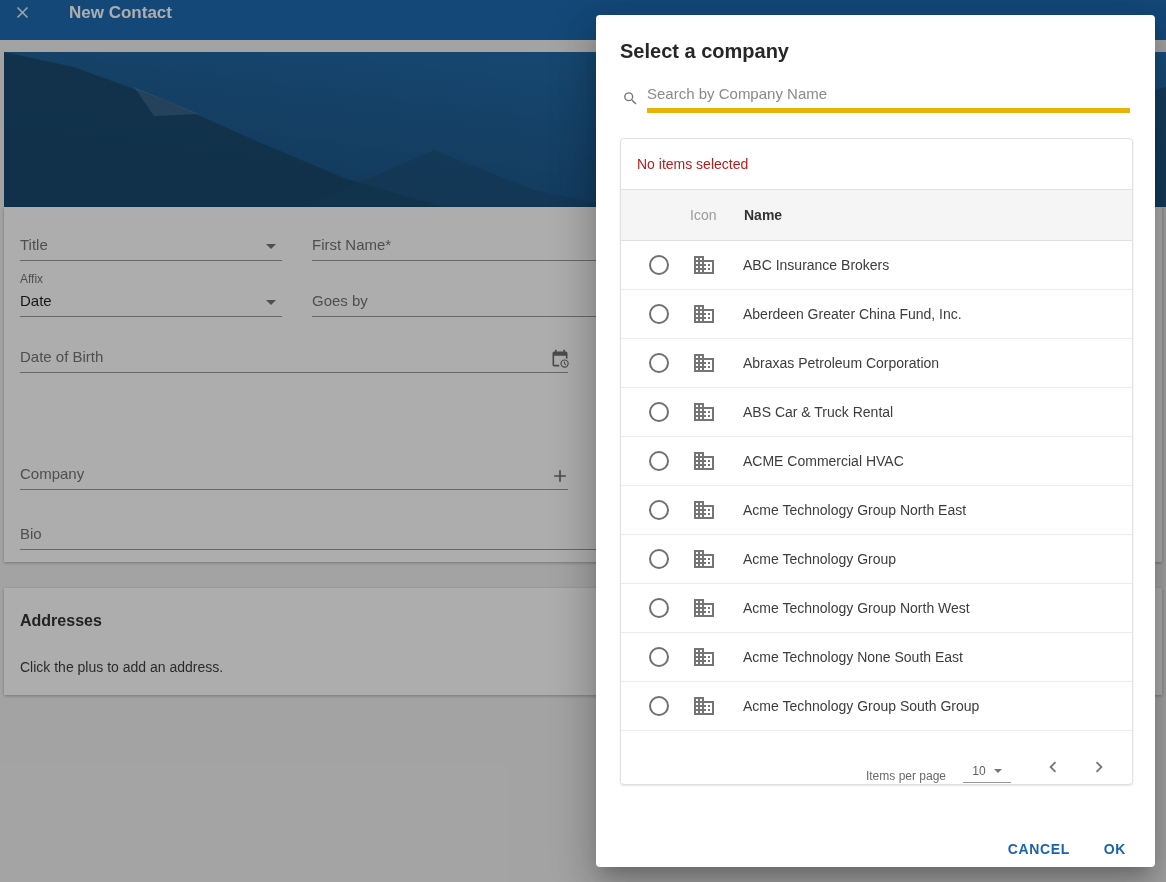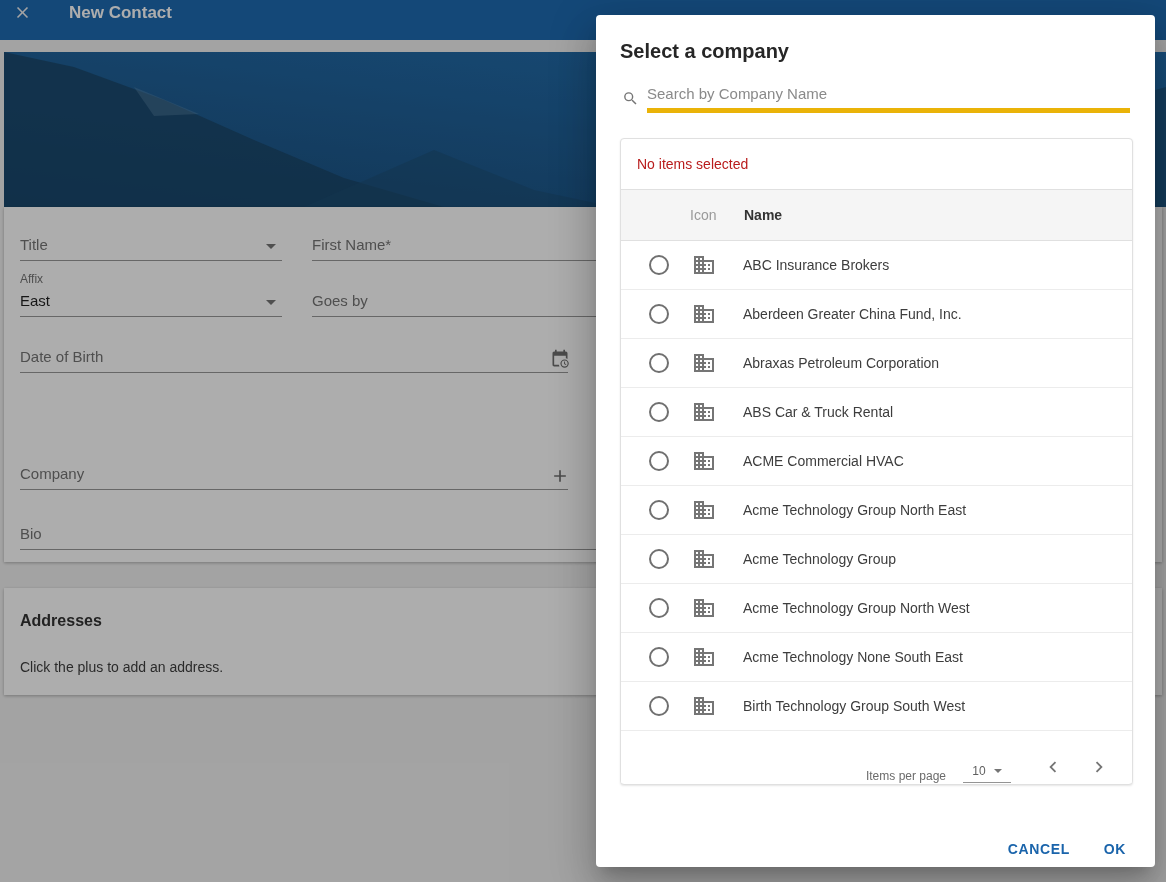--- a/index.html
+++ b/index.html
@@ -118,21 +118,21 @@
     <div class="field" style="left:16px; top:25px; width:262px; height:29px;">
       <span class="f-label">Title</span>
       <span class="caret"></span>
     </div>
     <div class="field" style="left:308px; top:25px; width:562px; height:29px;">
       <span class="f-label">First Name*</span>
     </div>
 
     <div class="field" style="left:16px; top:62px; width:262px; height:48px;">
       <span class="f-small">Affix</span>
-      <span class="f-value">East</span>
+      <span class="f-value">Date</span>
       <span class="caret"></span>
     </div>
     <div class="field" style="left:308px; top:81px; width:562px; height:29px;">
       <span class="f-label">Goes by</span>
     </div>
 
     <div class="field" style="left:16px; top:137px; width:548px; height:29px;">
       <span class="f-label">Date of Birth</span>
       <span class="trail-icon">
         <svg viewBox="0 0 24 24">
@@ -275,21 +275,21 @@
     <span class="cname">Acme Technology None South East</span>
   </div>
 
   <div class="crow">
     <span class="radio"></span>
     <span class="bldg">
       <svg viewBox="0 0 24 24">
                 <path d="M12 7V3H2v18h20V7H12zM6 19H4v-2h2v2zm0-4H4v-2h2v2zm0-4H4V9h2v2zm0-4H4V5h2v2zm4 12H8v-2h2v2zm0-4H8v-2h2v2zm0-4H8V9h2v2zm0-4H8V5h2v2zm10 12h-8v-2h2v-2h-2v-2h2v-2h-2V9h8v10zm-2-8h-2v2h2v-2zm0 4h-2v2h2v-2z"></path>
               </svg>
     </span>
-    <span class="cname">Birth Technology Group South West</span>
+    <span class="cname">Acme Technology Group South Group</span>
   </div>
 </div>
       <div class="paginator">
         <span class="pp-label">Items per page</span>
         <span class="pp-select">
           <span>10</span>
           <span class="pp-caret"></span>
         </span>
         <span class="pg-btn">
           <svg viewBox="0 0 24 24">

